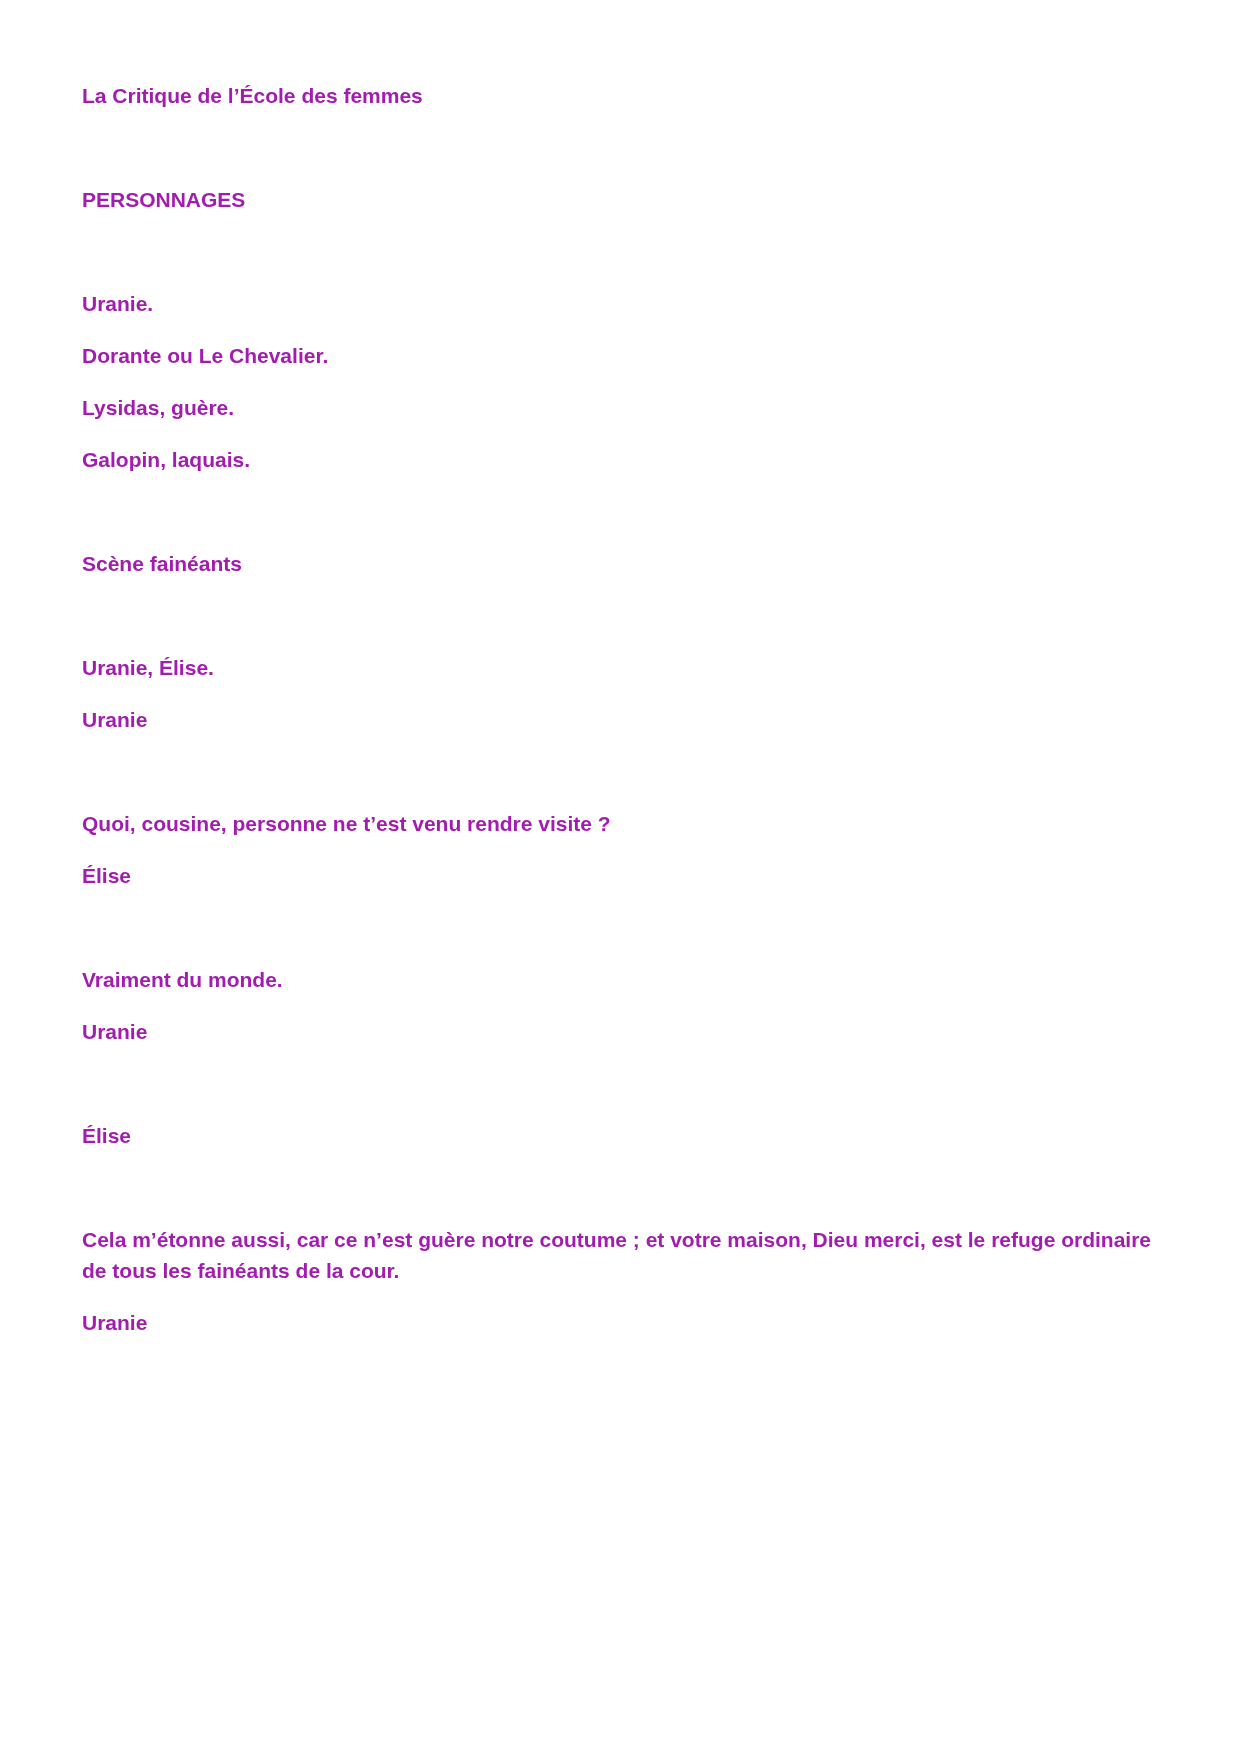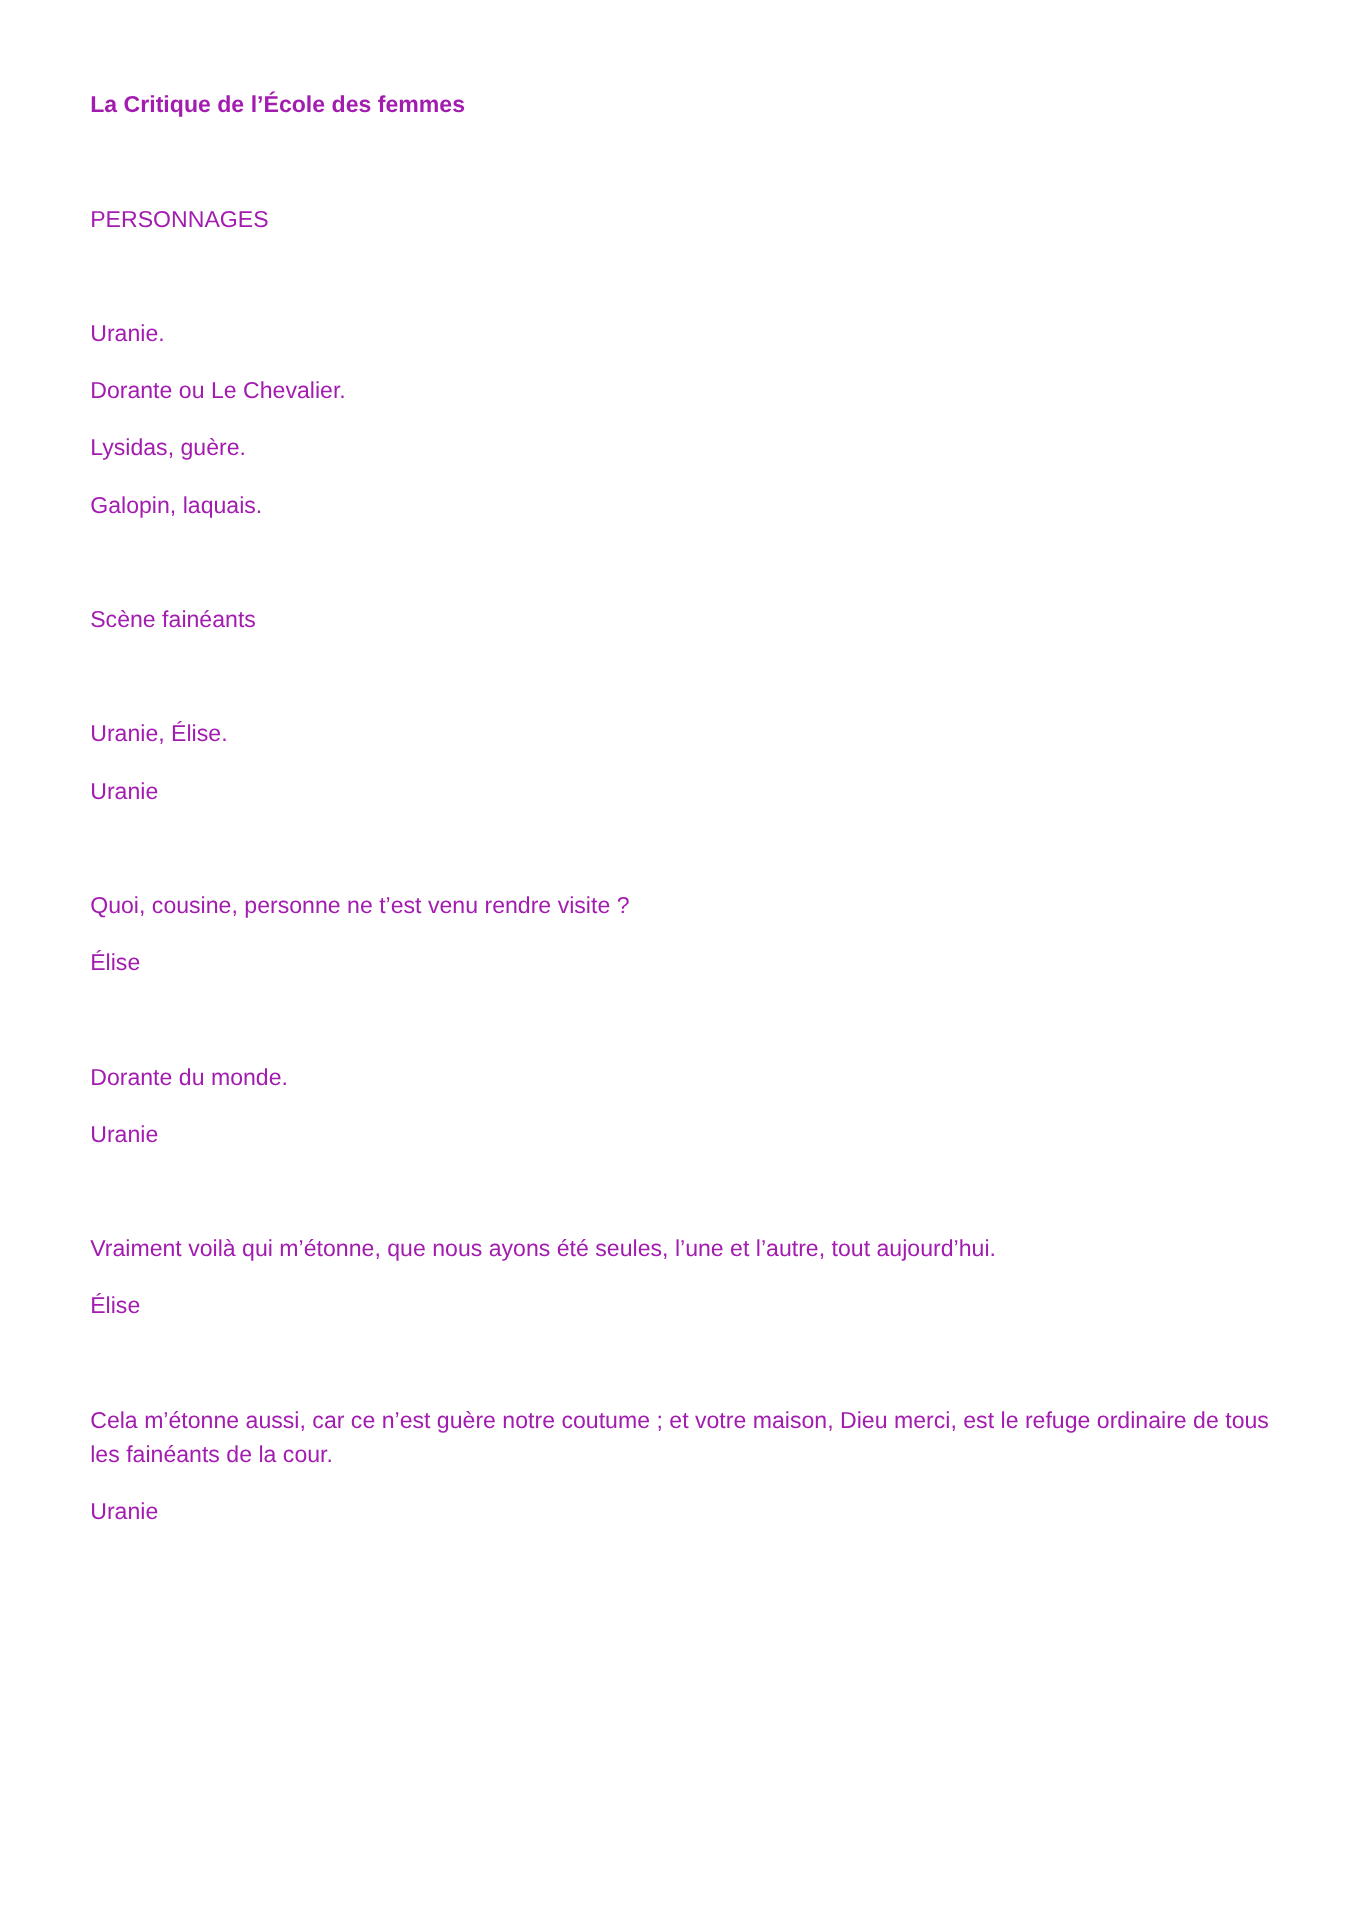--- a/index.html
+++ b/index.html
@@ -18,21 +18,21 @@
     height: 1755px;
     padding: 80px 78px 0 82px;
     background: #ffffff;
     color: #1b1b1b;
     overflow: hidden;
   }
   .para {
     margin: 0 0 21px 0;
     font-size: 21px;
     line-height: 31px;
-    font-weight: 400;
+    font-weight: 700;
     white-space: normal;
   }
   .para.title {
     font-weight: 700;
   }
   .para.blank {
     min-height: 31px;
   }
 </style>
 </head>
@@ -50,22 +50,21 @@
       <p class="para body">Galopin, laquais.</p>
       <p class="para blank"></p>
       <p class="para body">Scène fainéants</p>
       <p class="para blank"></p>
       <p class="para body">Uranie, Élise.</p>
       <p class="para body">Uranie</p>
       <p class="para blank"></p>
       <p class="para body">Quoi, cousine, personne ne t’est venu rendre visite ?</p>
       <p class="para body">Élise</p>
       <p class="para blank"></p>
-      <p class="para body">Dorante du monde.</p>
+      <p class="para body">Vraiment du monde.</p>
       <p class="para body">Uranie</p>
       <p class="para blank"></p>
-      <p class="para body">Vraiment voilà qui m’étonne, que nous ayons été seules, l’une et l’autre, tout aujourd’hui.</p>
       <p class="para body">Élise</p>
       <p class="para blank"></p>
       <p class="para body">Cela m’étonne aussi, car ce n’est guère notre coutume ; et votre maison, Dieu merci, est le refuge ordinaire de tous les fainéants de la cour.</p>
       <p class="para body">Uranie</p>
     </div>
 </div>
 
 </body></html>

